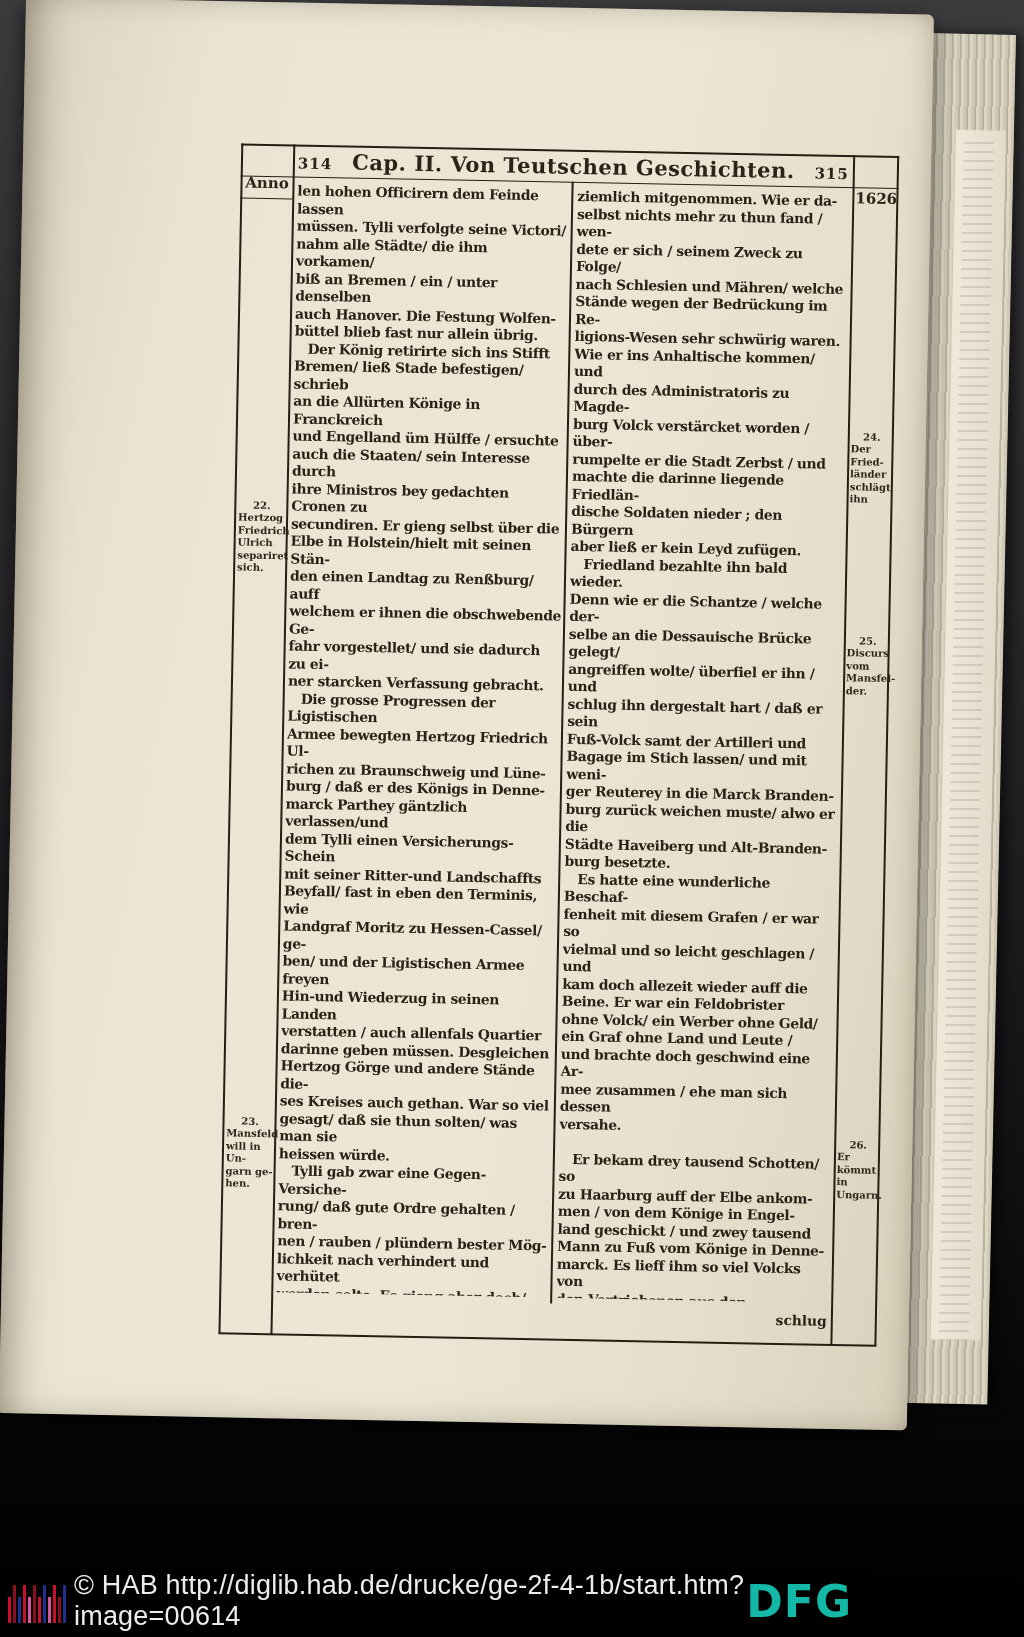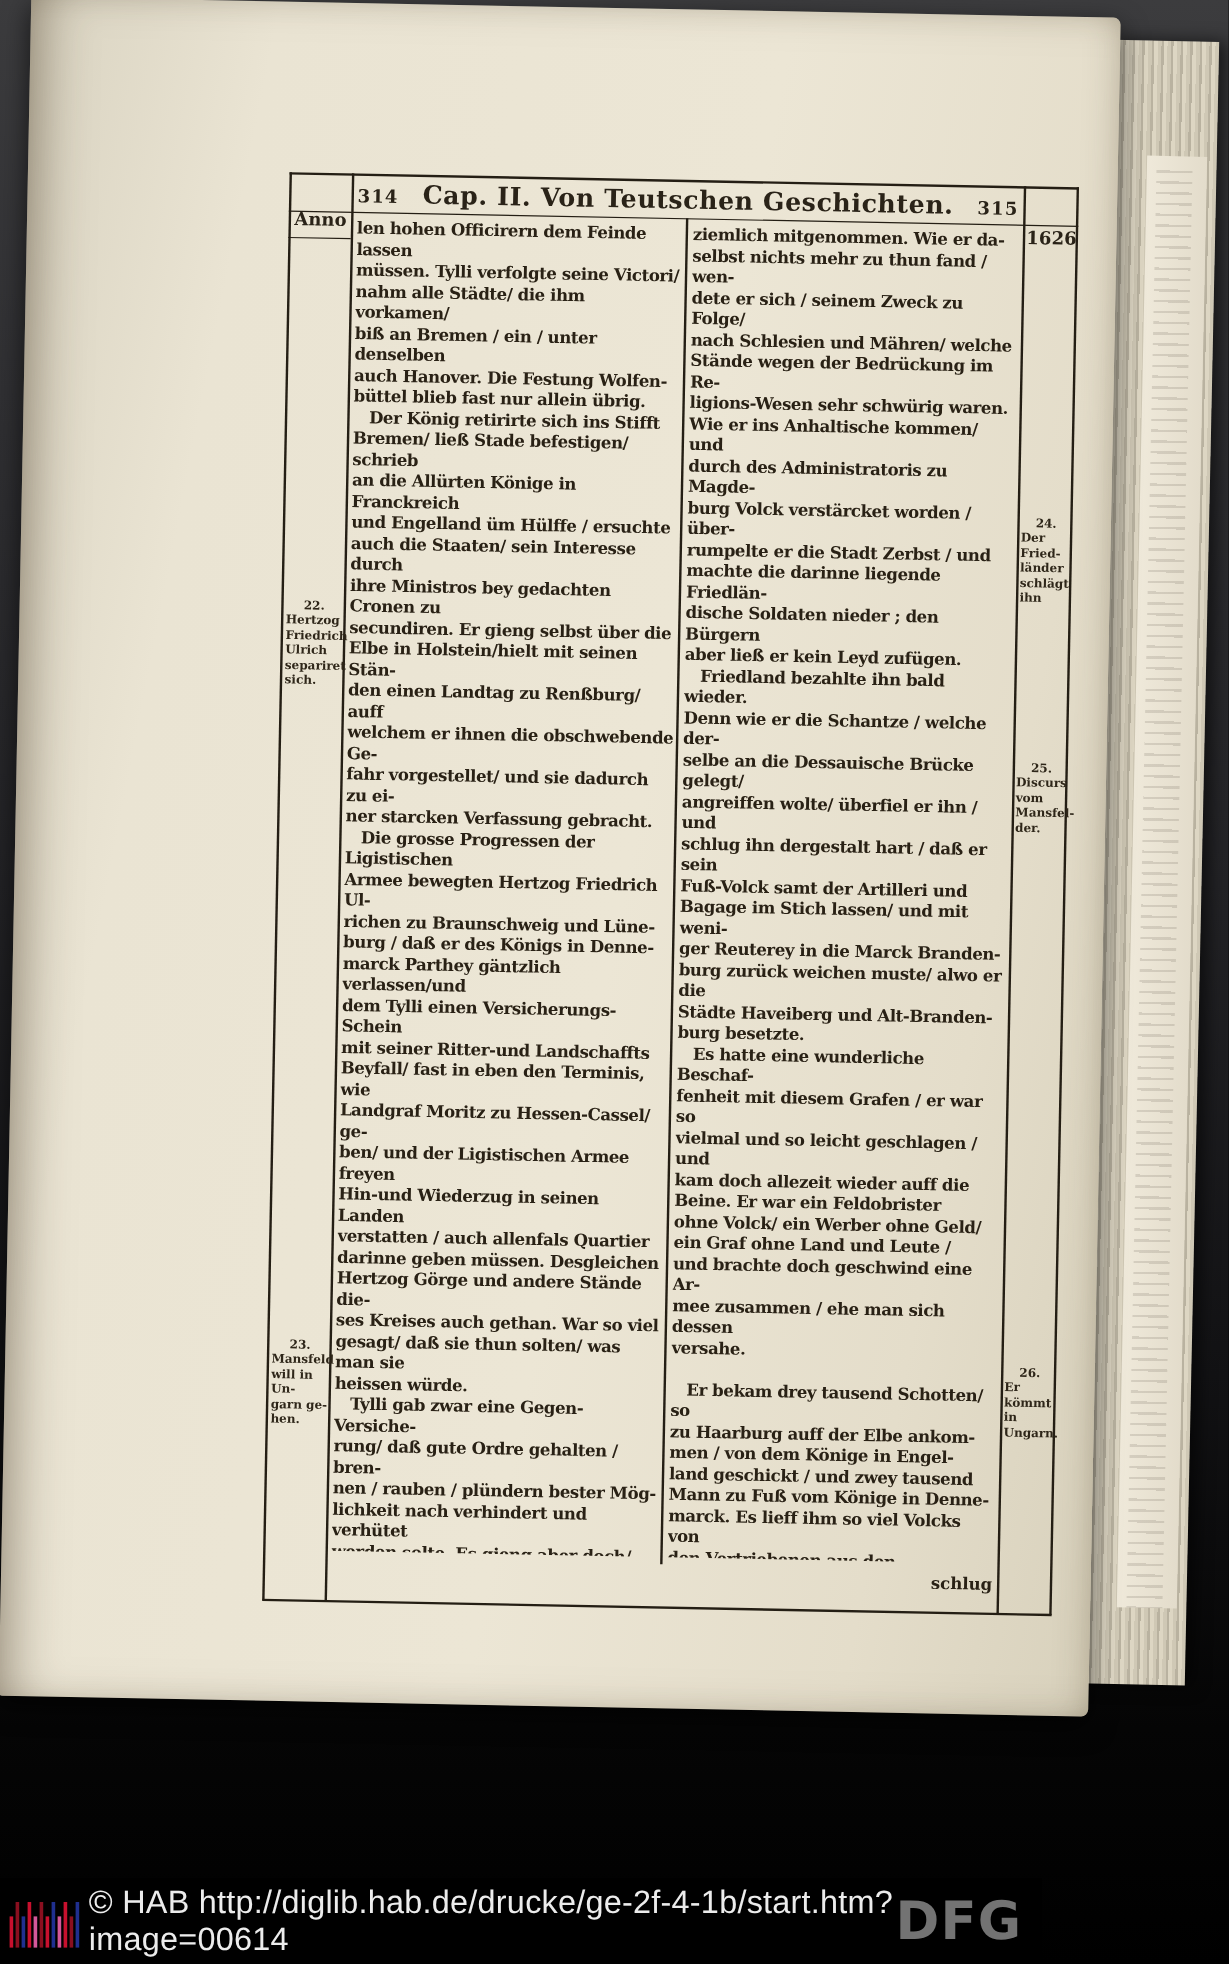--- a/index.html
+++ b/index.html
@@ -75,21 +75,21 @@
   .gs-gray{background:#8a8a8a;}
   .gs-white{background:#fdfdfd;border:1px solid #9a9a9a;box-sizing:border-box;}
   
   .bottom-bar{position:absolute;left:0;bottom:0;width:868px;height:72px;background:#000;}
   .calibration-strip{position:absolute;left:8px;bottom:14px;display:flex;align-items:flex-end;gap:2px;}
   .cal-bar{width:3px;height:26px;}
   .cal-bar.tall{height:38px;}
   .copyright-url{position:absolute;left:74px;top:50%;transform:translateY(-50%);
         font-family:"Liberation Sans", sans-serif;font-size:27px;color:#ececec;letter-spacing:.2px;}
   .dfg-logo{position:absolute;right:16px;top:50%;transform:translateY(-50%);
-        font-family:"DejaVu Sans", sans-serif;font-size:44px;font-weight:bold;color:#737373;letter-spacing:1px;}
+        font-family:"DejaVu Sans", sans-serif;font-size:44px;font-weight:bold;color:#14b8a6;letter-spacing:1px;}
 </style>
 </head>
 <body>
 
 <div class="root">
 
   <div class="page-stack">
     <div class="next-page-sliver"></div>
   </div>
 

